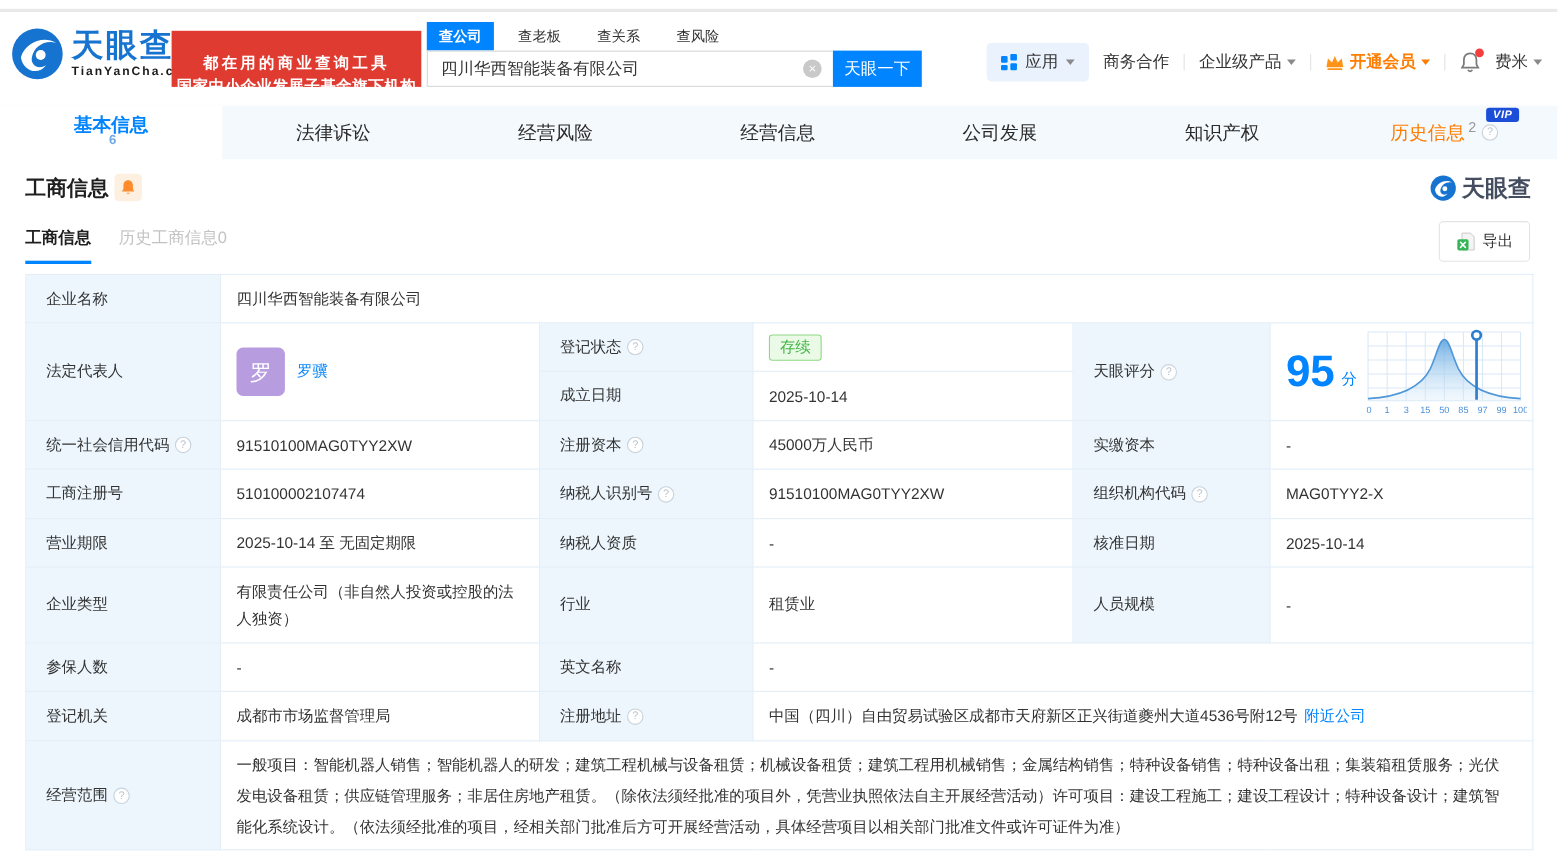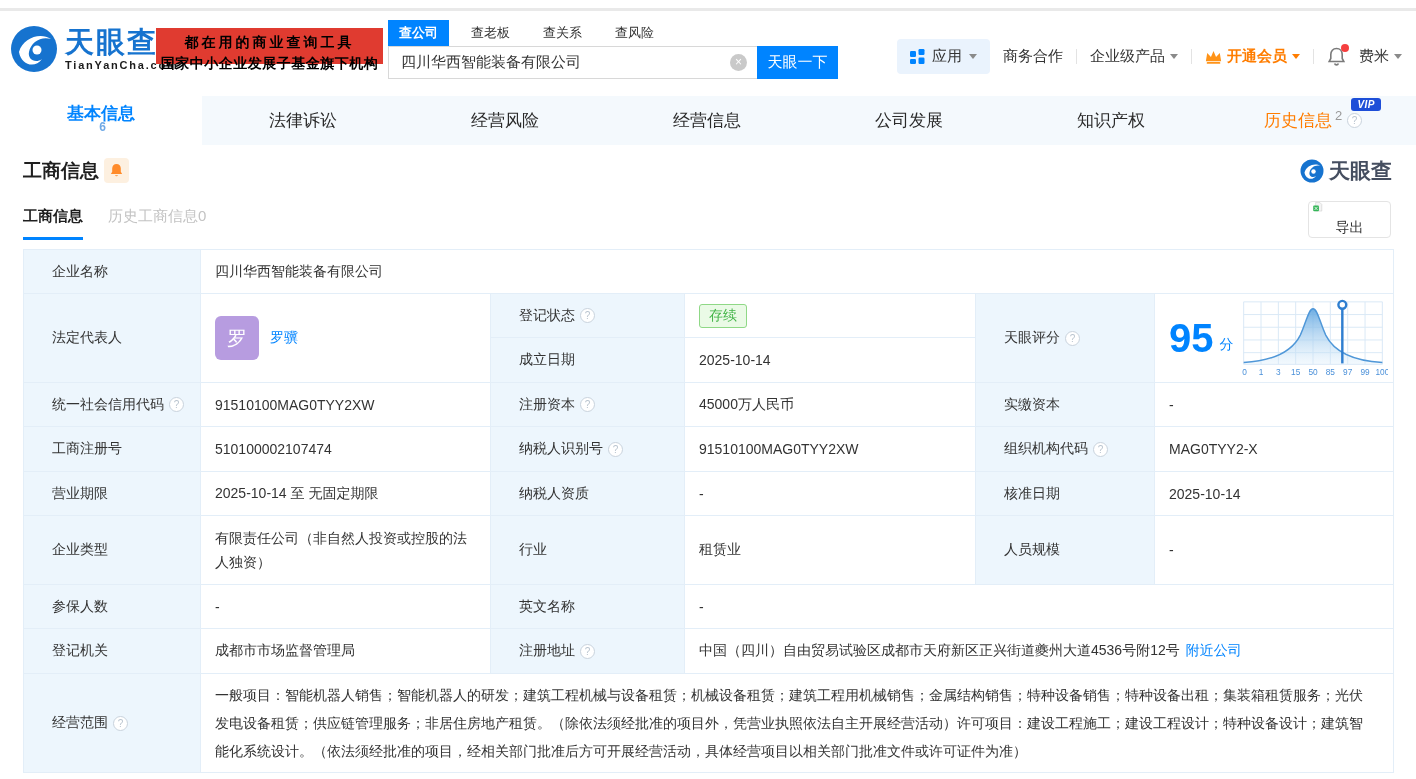--- a/index.html
+++ b/index.html
@@ -9,21 +9,21 @@
     background:#fff; color:#333; position:relative; overflow:hidden;
   }
   .topline { position:absolute; top:8px; left:0; width:100%; height:3px; background:#e9e9e9; }
 
   
   .header { position:absolute; top:11px; left:0; width:100%; height:85px; background:#fff; }
   .logo { position:absolute; left:10px; top:14px; display:flex; align-items:center; gap:7px; cursor:pointer; }
   .logo-text { display:flex; flex-direction:column; }
   .logo-name { font-size:29px; font-weight:bold; color:#1673cf; letter-spacing:2px; line-height:30px; }
   .logo-domain { font-size:11px; color:#1b1b1b; letter-spacing:1.8px; font-weight:bold; margin-top:2px; }
-  .slogan { position:absolute; left:156px; top:17px; width:227px; height:36px; background:#e03b30; color:#000000; text-align:center; padding-top:4px; }
+  .slogan { position:absolute; left:156px; top:17px; width:227px; height:51px; background:#e03b30; color:#ffffff; text-align:center; padding-top:19px; }
   .slogan .l1 { font-size:14px; font-weight:bold; letter-spacing:3px; line-height:21px; }
   .slogan .l2 { font-size:14px; font-weight:bold; letter-spacing:0.5px; line-height:21px; }
 
   .search-area { position:absolute; left:388px; top:9px; }
   .search-tabs { display:flex; gap:11px; align-items:flex-end; }
   .search-tab { font-size:13px; color:#333; padding:4px 11px; cursor:pointer; }
   .search-tab.active { background:#0084ff; color:#fff; font-weight:bold; }
   .search-row { display:flex; }
   .input-wrap { position:relative; }
   .search-input { width:369px; height:33px; border:1px solid #d8d8d8; border-right:none; font-size:15px; padding:0 34px 0 12px; color:#333; outline:none; font-family:inherit; }
@@ -55,26 +55,26 @@
   .section-head { position:absolute; top:145px; left:0; width:1416px; height:50px; background:#fff; }
   .section-title { position:absolute; left:23px; top:13px; font-size:19px; font-weight:bold; color:#1f1f1f; }
   .bell-btn { position:absolute; left:104px; top:13px; width:25px; height:25px; background:#fdf0e0; border-radius:4px; display:flex; align-items:center; justify-content:center; cursor:pointer; }
   .watermark { position:absolute; right:24px; top:12px; display:flex; align-items:center; gap:5px; }
   .watermark-text { font-size:21px; font-weight:bold; color:#454e60; }
 
   .subtab-row { position:absolute; top:195px; left:0; width:1416px; height:54px; background:#fff; }
   .subtab { position:absolute; top:12px; font-size:15px; cursor:pointer; }
   .subtab.active { left:23px; color:#1f1f1f; font-weight:bold; padding-bottom:11px; border-bottom:3px solid #0084ff; }
   .subtab.inactive { left:108px; color:#c3c3c3; }
-  .export-btn { position:absolute; right:25px; top:6px; width:83px; height:37px; border:1px solid #e4e4e4; border-radius:4px; background:#fff; display:flex; justify-content:center; gap:7px; font-size:14px; color:#333; cursor:pointer; font-family:inherit;flex-direction:column; }
+  .export-btn { position:absolute; right:25px; top:6px; width:83px; height:37px; border:1px solid #e4e4e4; border-radius:4px; background:#fff; display:flex; align-items:center; justify-content:center; gap:7px; font-size:14px; color:#333; cursor:pointer; font-family:inherit; }
 
   
   .info-table { position:absolute; top:249px; left:23px; border-collapse:collapse; table-layout:fixed; width:1370px; }
   .info-table td { border:1px solid #e3eef8; font-size:14px; color:#333; vertical-align:middle; }
-  .info-table td.lbl { background:#edf6fd; padding-left:28px; }
+  .info-table td.lbl { background:#edf6fd; padding-left:18px; }
   .info-table td.val { background:#fff; padding-left:14px; }
   tr.h44 { height:44px; } tr.h45 { height:45px; } tr.h68 { height:68px; } tr.h93 { height:93px; }
   .lbl-inner { display:flex; align-items:center; }
   .status-badge { display:inline-block; padding:2px 9px; background:#eafae6; border:1px solid #8fd886; color:#44b549; border-radius:3px; font-size:14px; }
   .avatar { width:44px; height:44px; border-radius:6px; background:#b79ce0; color:#fff; font-size:20px; display:inline-flex; align-items:center; justify-content:center; vertical-align:middle; cursor:pointer; }
   .rep-name { color:#0084ff; margin-left:11px; cursor:pointer; }
   .blue-link { color:#0084ff; cursor:pointer; margin-left:6px; white-space:nowrap; }
   .wrap-val { line-height:24px; padding:10px 14px; }
   .scope-val { line-height:28px; padding:7px 20px 7px 14px; }
   .score-cell { display:flex; align-items:center; gap:6px; }

